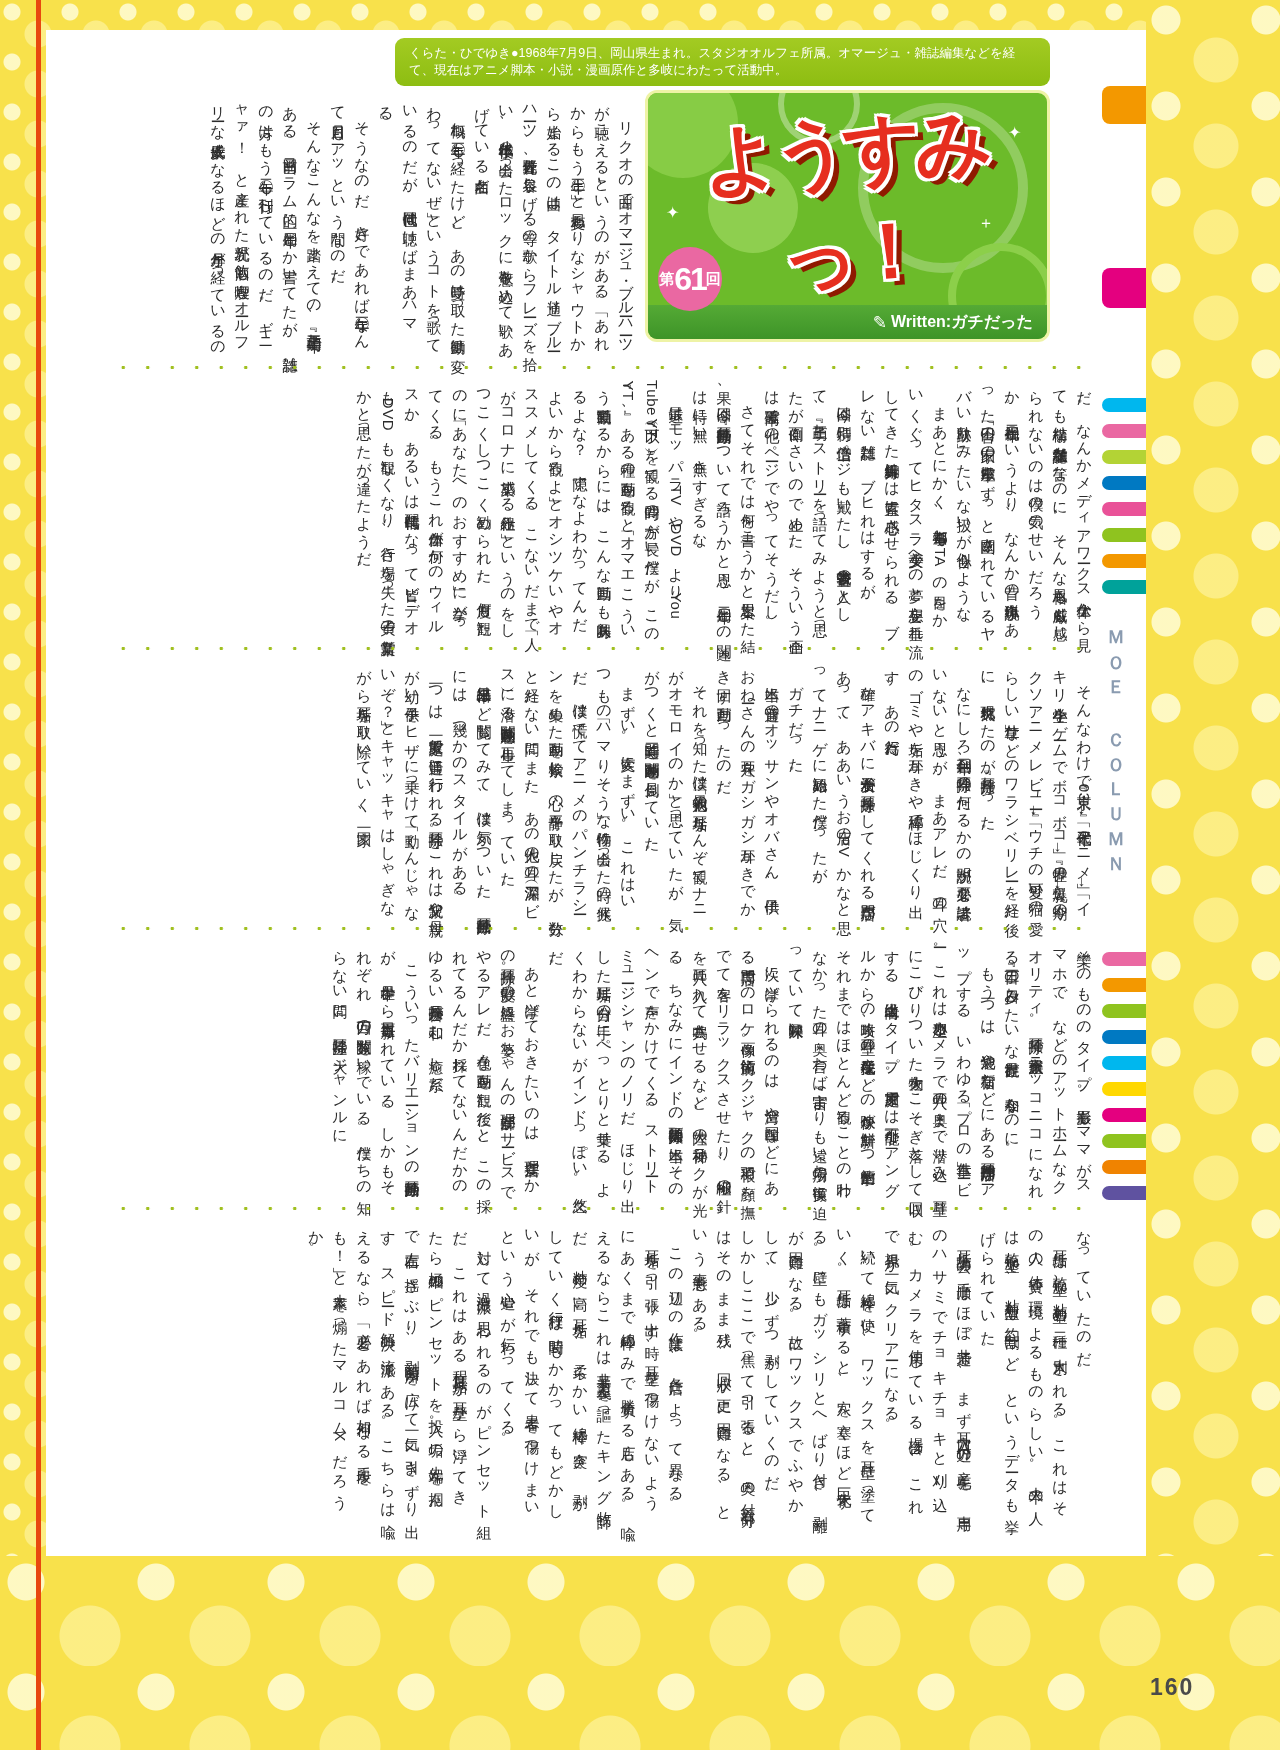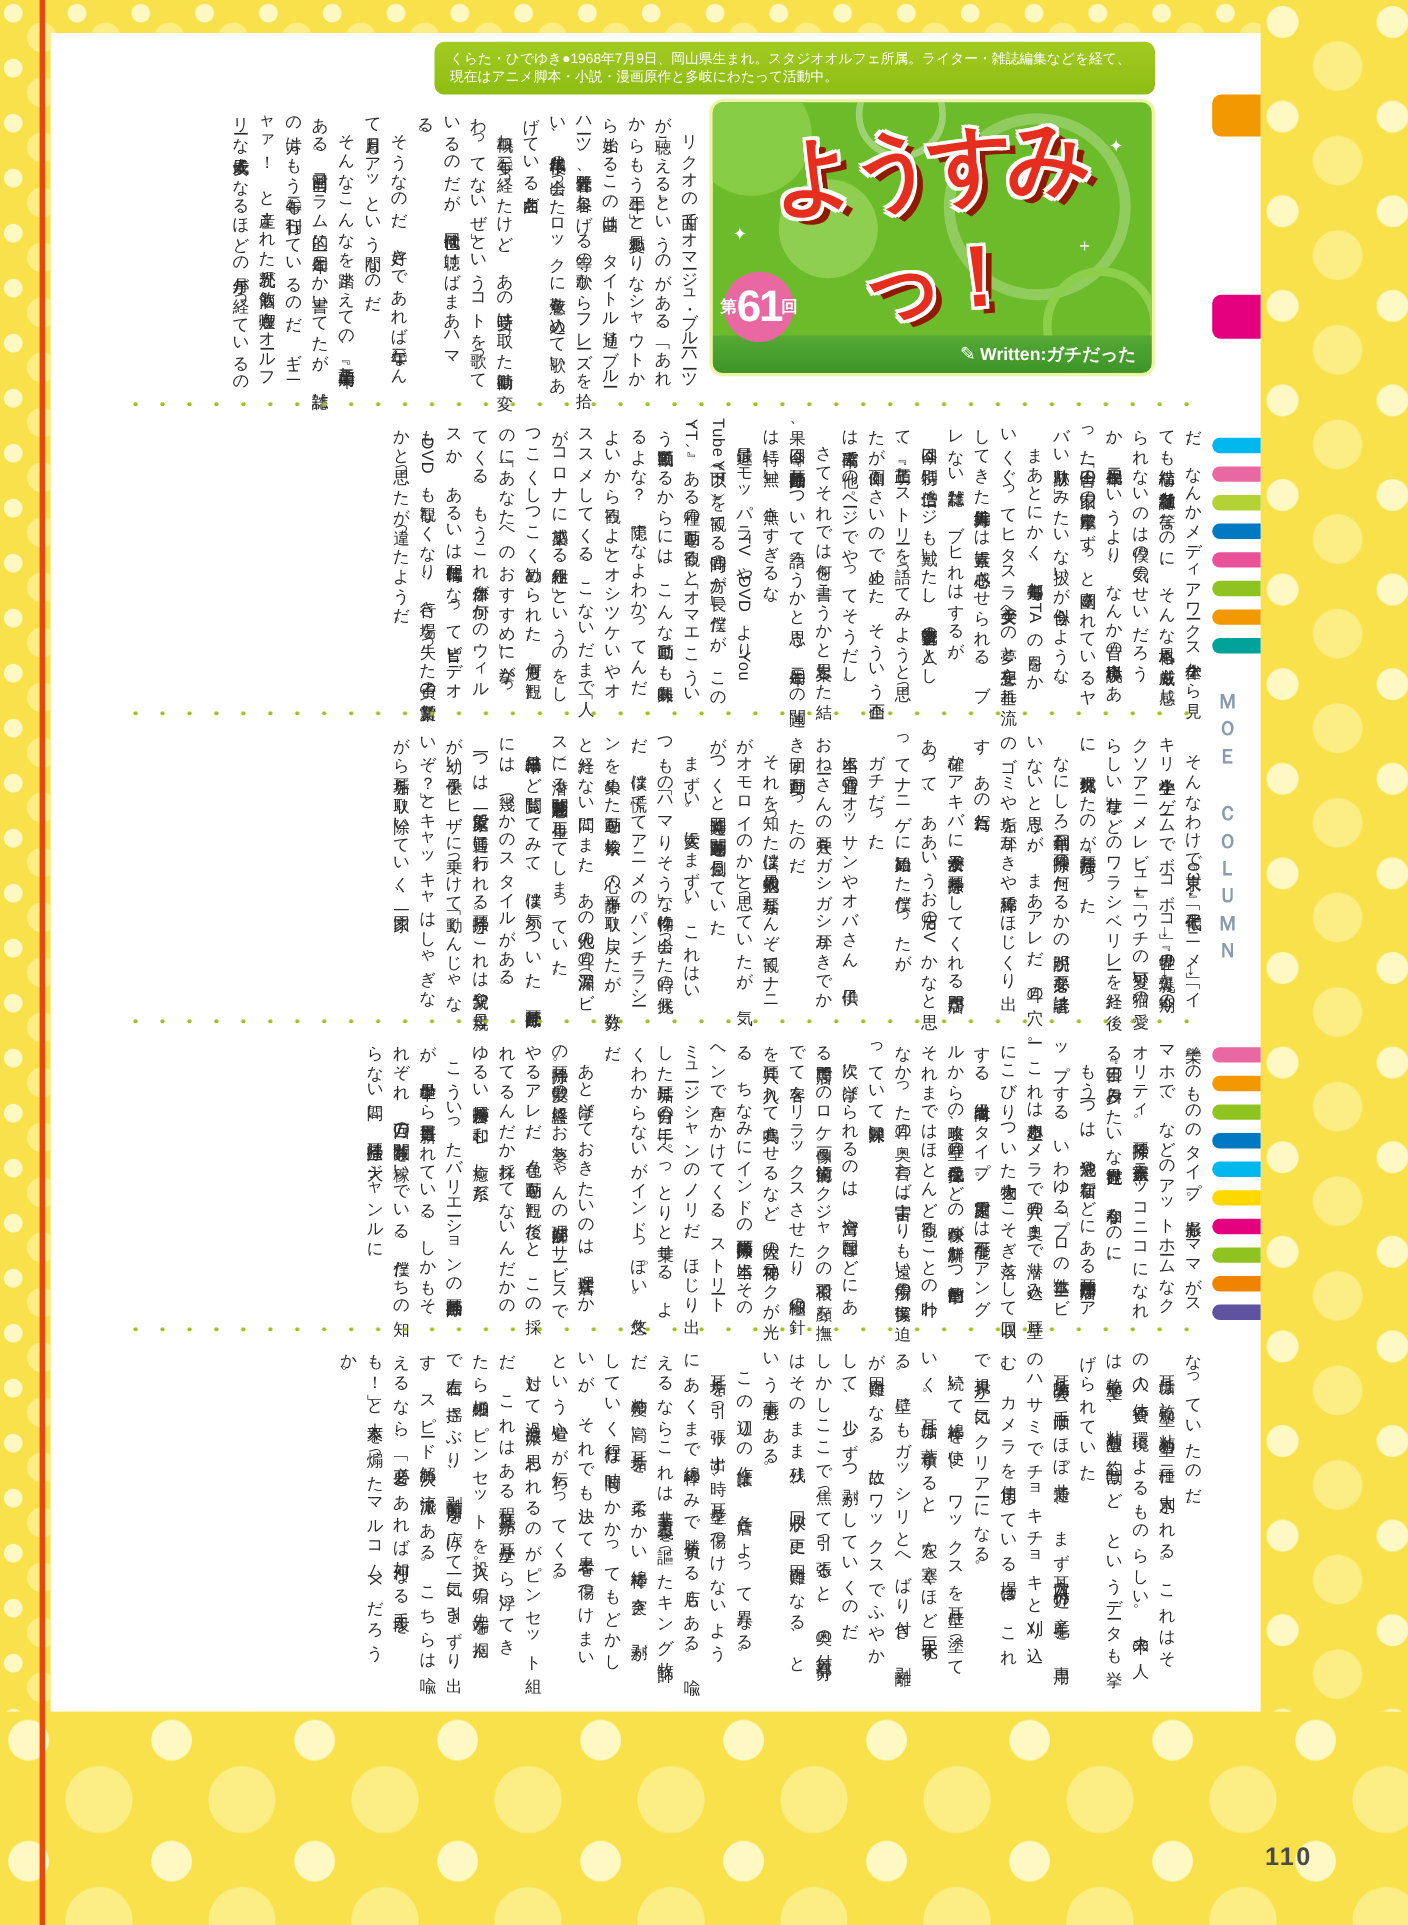--- a/index.html
+++ b/index.html
@@ -47,21 +47,21 @@
   .logo{position:absolute;left:0;top:8px;width:100%;text-align:center;
     transform:rotate(-4deg);
     font-size:76px;font-weight:900;letter-spacing:-7px;color:#e62e1f;
     text-shadow:3px 0 0 #fff,-3px 0 0 #fff,0 3px 0 #fff,0 -3px 0 #fff,
       3px 3px 0 #fff,-3px 3px 0 #fff,3px -3px 0 #fff,-3px -3px 0 #fff,
       8px 7px 0 #8f1a00;}
   .badge-row{position:absolute;left:10px;top:158px;width:385px;height:56px;display:flex;align-items:center;}
   .episode-circle{width:64px;height:64px;border-radius:50%;background:#ea68a2;color:#fff;
     display:flex;align-items:center;justify-content:center;font-weight:bold;flex:none;z-index:2;}
   .ep-small{font-size:15px;}
-  .ep-big{font-size:40px;letter-spacing:-2px;}
+  .ep-big{font-size:32px;letter-spacing:-2px;}
   .subtitle-bar{flex:1;height:46px;margin-left:-8px;background:#ffffff;border-radius:23px;
     display:flex;align-items:center;color:#f076a8;font-weight:900;font-size:28px;padding-left:28px;letter-spacing:1px;}
   .credit-bar{position:absolute;left:0;bottom:0;width:100%;height:34px;
     background:linear-gradient(#55aa35,#3d9428);color:#ffffff;font-weight:bold;font-size:16px;
     display:flex;align-items:center;justify-content:flex-end;padding-right:14px;box-sizing:border-box;}
   .pencil{margin-right:4px;font-size:17px;}
 
   
   .band{position:absolute;writing-mode:vertical-rl;text-orientation:mixed;
     white-space:pre-wrap;color:#2b2b2b;
@@ -96,21 +96,21 @@
 
 <div id="page">
 
   <div class="border-band border-top"></div>
   <div class="border-band border-left"></div>
   <div class="border-band border-right"></div>
   <div class="border-band border-bottom"></div>
   <div class="red-line"></div>
 
   <div class="banner">
-    <span>くらた・ひでゆき●1968年7月9日、岡山県生まれ。スタジオオルフェ所属。ライター・雑誌編集などを経て、現在はアニメ脚本・小説・漫画原作と多岐にわたって活動中。</span>
+    <span>くらた・ひでゆき●1968年7月9日、岡山県生まれ。スタジオオルフェ所属。オマージュ・雑誌編集などを経て、現在はアニメ脚本・小説・漫画原作と多岐にわたって活動中。</span>
   </div>
 
   <div class="title-box">
     <div class="deco d1"></div>
     <div class="deco d2"></div>
     <div class="deco d3"></div>
     <div class="deco d4"></div>
     <div class="deco d5"></div>
     <div class="sparkle" style="left:18px;top:110px;">✦</div>
     <div class="sparkle" style="left:360px;top:30px;">✦</div>
@@ -183,15 +183,15 @@
       <div class="side-tab" style="background: rgb(143, 195, 31);"></div>
       <div class="side-tab" style="background: rgb(0, 121, 194);"></div>
       <div class="side-tab" style="background: rgb(0, 183, 238);"></div>
       <div class="side-tab" style="background: rgb(255, 216, 0);"></div>
       <div class="side-tab" style="background: rgb(228, 0, 127);"></div>
       <div class="side-tab" style="background: rgb(143, 195, 31);"></div>
       <div class="side-tab" style="background: rgb(240, 131, 0);"></div>
       <div class="side-tab" style="background: rgb(95, 82, 160);"></div>
     </div>
 
-  <div class="page-number">110</div>
+  <div class="page-number">160</div>
 
 </div>
 
 </body></html>

